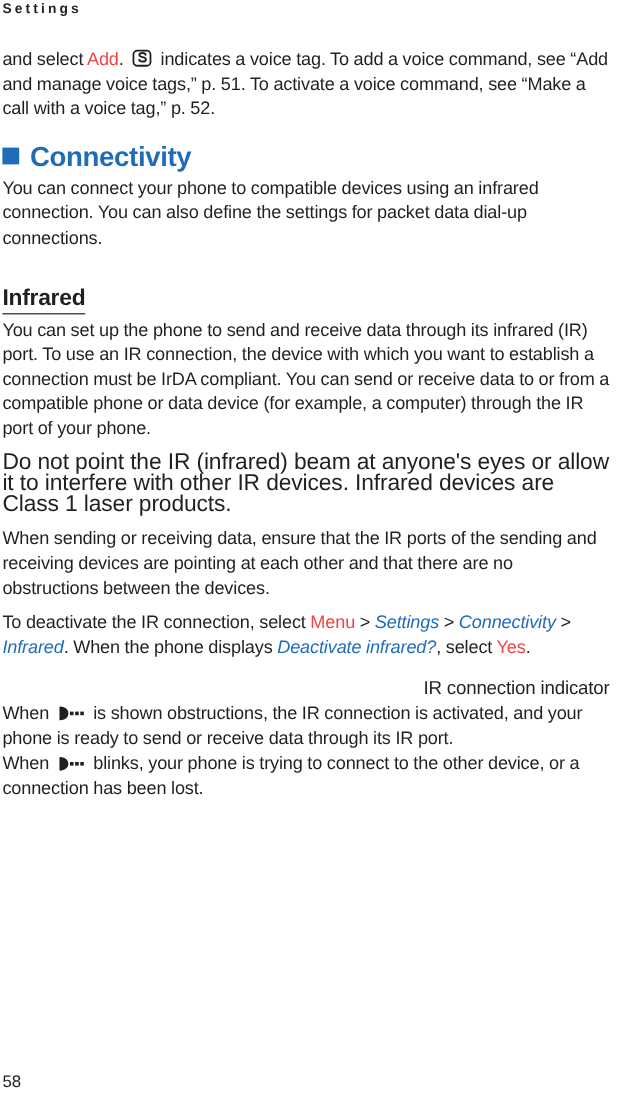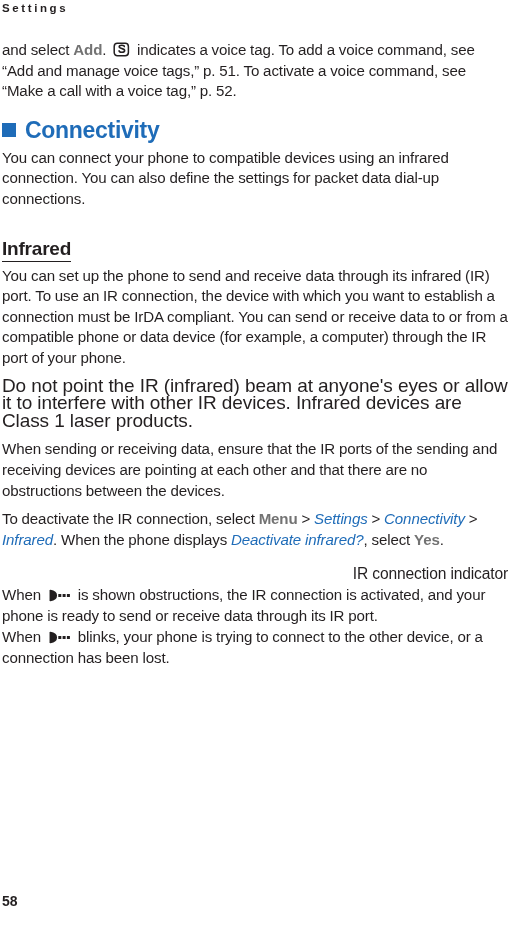--- a/index.html
+++ b/index.html
@@ -107,22 +107,22 @@
     font-size: 15.6px;
     font-weight: normal;
     color: #231f20;
     letter-spacing: -0.15px;
     line-height: 20px;
     text-align: right;
   }
 
   
   .ui-bold {
-    font-weight: bold;
-    color: #737373;
+    font-weight: normal;
+    color: #ef4444;
   }
   .ui-italic {
     font-style: italic;
     color: #1f6cb8;
   }
   .sep {
     color: #231f20;
     font-style: normal;
     font-weight: normal;
   }
@@ -142,21 +142,21 @@
     height: 13px;
     margin: 0 3px 0 4px;
   }
 
   
   .folio {
     position: absolute;
     left: 2px;
     top: 893px;
     font-size: 14px;
-    font-weight: bold;
+    font-weight: normal;
     color: #231f20;
     letter-spacing: 0px;
   }
 </style>
 </head>
 <body>
 
 <div class="page">
 
   <div class="running-header">Settings</div>

